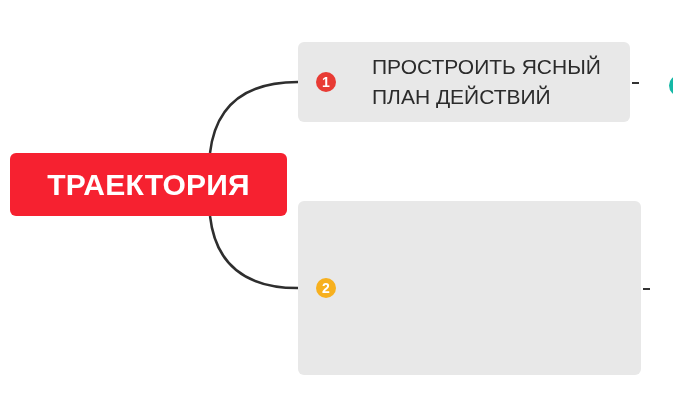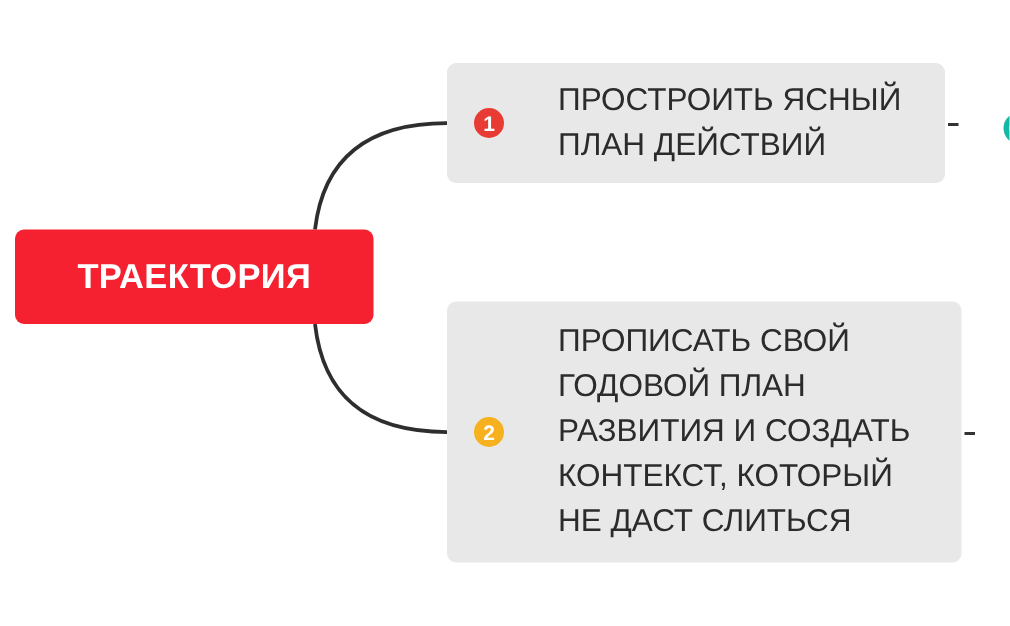--- a/index.html
+++ b/index.html
@@ -2,24 +2,24 @@
 <html><head>
 <meta charset="utf-8">
 <style>
   html, body { margin: 0; padding: 0; }
   body {
     width: 673px; height: 417px; background: #ffffff; position: relative; overflow: hidden;
     font-family: "Liberation Sans", "DejaVu Sans", sans-serif;
   }
   svg.connectors { position: absolute; left: 0; top: 0; }
   .root {
-    position: absolute; left: 10px; top: 153px; width: 239px; height: 63px;
+    position: absolute; left: 10px; top: 153px; width: 277px; height: 63px;
     background: #f62130; border-radius: 6px;
     display: flex; align-items: center; justify-content: center;
-    color: #ffffff; font-weight: bold; font-size: 23px; letter-spacing: 0.2px;
+    color: #ffffff; font-weight: bold; font-size: 30px; letter-spacing: 0.2px;
   }
   .topic {
     position: absolute; background: #e8e8e8; border-radius: 6px;
     display: flex; align-items: center;
     color: #2b2b2b; font-size: 21px; line-height: 30px;
   }
   .t1 { left: 298px; top: 42px; width: 332px; height: 80px; }
   .t2 { left: 298px; top: 201px; width: 343px; height: 174px; }
   .marker {
     width: 20px; height: 20px; border-radius: 50%;
@@ -54,22 +54,17 @@
   <span class="text">ПРОСТРОИТЬ ЯСНЫЙ
 ПЛАН ДЕЙСТВИЙ</span>
 </div>
 <div class="stub" style="left:632px; top:82px;"></div>
 <div class="count" style="left:637px; top:75px;">
   <span>52</span>
 </div>
 
 <div class="topic t2">
   <span class="marker m2">2</span>
-  <span class="text">ПРОПИСАТЬ СВОЙ
-ГОДОВОЙ ПЛАН
-РАЗВИТИЯ И СОЗДАТЬ
-КОНТЕКСТ, КОТОРЫЙ
-НЕ ДАСТ СЛИТЬСЯ</span>
 </div>
 <div class="stub" style="left:643px; top:288px;"></div>
 <div class="count" style="left:648px; top:293px;text-decoration:underline;">
   <span>12</span>
 </div>
 
 </body></html>

